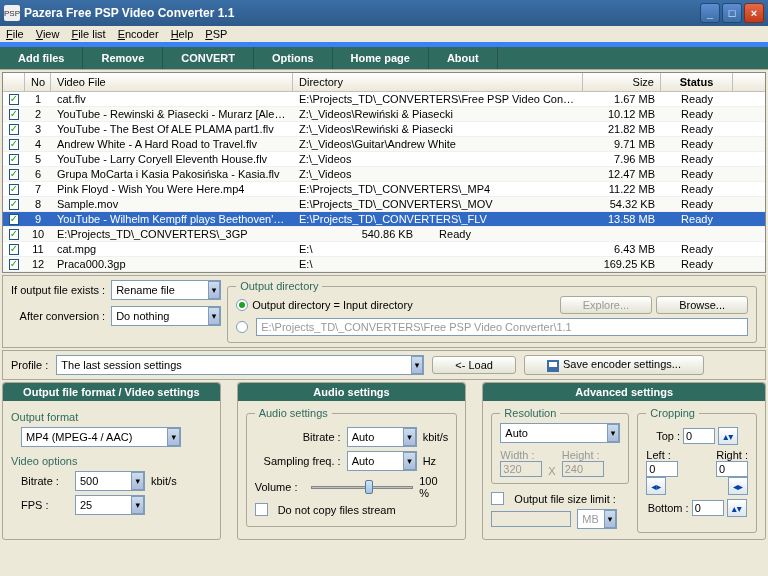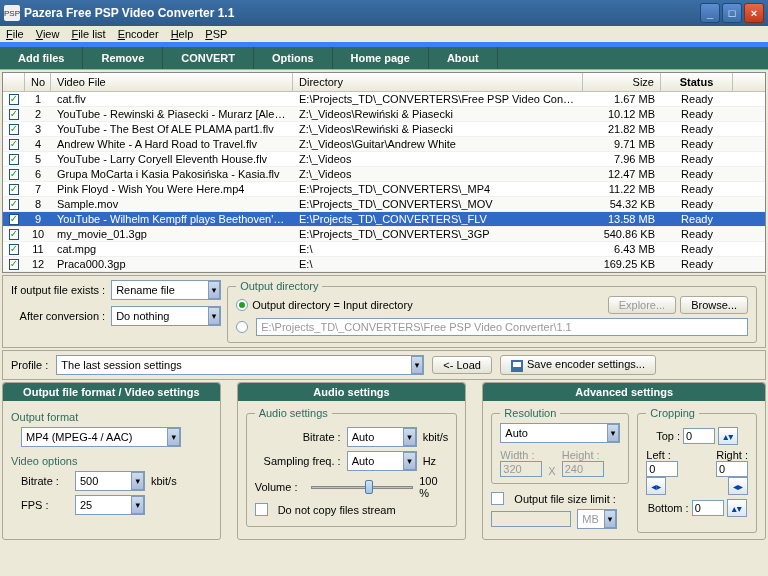--- a/index.html
+++ b/index.html
@@ -38,21 +38,21 @@
 .chk { width: 11px; height: 11px; border: 1px solid #1c5180; background: #fff; display: inline-flex; align-items: center; justify-content: center; color: #21a121; font-size: 10px; line-height: 1; }
 .mid-panel { margin: 2px; padding: 4px 8px; border: 1px solid #aca899; background: #ece9d8; display: flex; gap: 6px; align-items: flex-start; }
 .mid-left { display: grid; grid-template-columns: auto auto; gap: 6px 6px; align-items: center; }
 .mid-left label { text-align: right; }
 .dropdown { background: #fff; border: 1px solid #7f9db9; padding: 1px 4px; height: 20px; display: flex; align-items: center; justify-content: space-between; min-width: 110px; }
 .dropdown .arrow { color: #000; font-size: 9px; background:linear-gradient(#cde,#abd); padding:1px 3px; border:1px solid #7f9db9; margin:-2px -4px -2px 4px; height:18px; display:flex; align-items:center;}
 fieldset { border: 1px solid #aca899; padding: 4px 8px 6px; border-radius: 3px; }
 legend { color: #2f6b5f; padding: 0 4px; font-weight: normal; }
 .radio { width: 12px; height: 12px; border: 1px solid #7f9db9; border-radius: 50%; display: inline-flex; align-items: center; justify-content: center; background: #fff; vertical-align: middle; margin-right: 4px; }
 .radio.on::after { content: ''; width: 6px; height: 6px; background: #21a121; border-radius: 50%; }
-.btn { background: linear-gradient(#fff,#e3e3d5); border: 1px solid #aca899; padding: 2px 10px; border-radius: 3px; cursor: pointer; }
+.btn { background: linear-gradient(#fff,#e3e3d5); border: 1px solid #aca899; padding: 2px 22px; border-radius: 3px; cursor: pointer; }
 .btn.disabled { color: #999; }
 .txt { background: #fff; border: 1px solid #7f9db9; padding: 2px 4px; color: #999; }
 .profile-bar { margin: 2px; padding: 4px 8px; display: flex; align-items: center; gap: 8px; border: 1px solid #aca899; background: #ece9d8; }
 .profile-bar .dropdown { flex: 1; max-width: 368px; }
 .bottom { display: flex; gap: 16px; margin: 2px; }
 .panel { flex: 1; border: 1px solid #aca899; background: #ece9d8; border-radius: 3px; }
 .panel-title { background: #2f6b5f; color: #fff; text-align: center; padding: 3px; font-weight: bold; border-radius: 3px 3px 0 0; }
 .panel-body { padding: 6px 8px; }
 .field-row { display: flex; align-items: center; gap: 6px; margin: 4px 0; }
 .field-row label { min-width: 48px; }
@@ -196,21 +196,20 @@
         <div class="c-file">YouTube - Wilhelm Kempff plays Beethoven's Mo...</div>
         <div class="c-dir">E:\Projects_TD\_CONVERTERS\_FLV</div>
         <div class="c-size">13.58 MB</div>
         <div class="c-status">Ready</div>
       </div>
       <div class="row">
         <div class="c-chk">
           <span class="chk">✓</span>
         </div>
         <div class="c-no">10</div>
-        <div class="c-file">my_movie_01.3gp</div>
         <div class="c-dir">E:\Projects_TD\_CONVERTERS\_3GP</div>
         <div class="c-size">540.86 KB</div>
         <div class="c-status">Ready</div>
       </div>
       <div class="row">
         <div class="c-chk">
           <span class="chk">✓</span>
         </div>
         <div class="c-no">11</div>
         <div class="c-file">cat.mpg</div>

